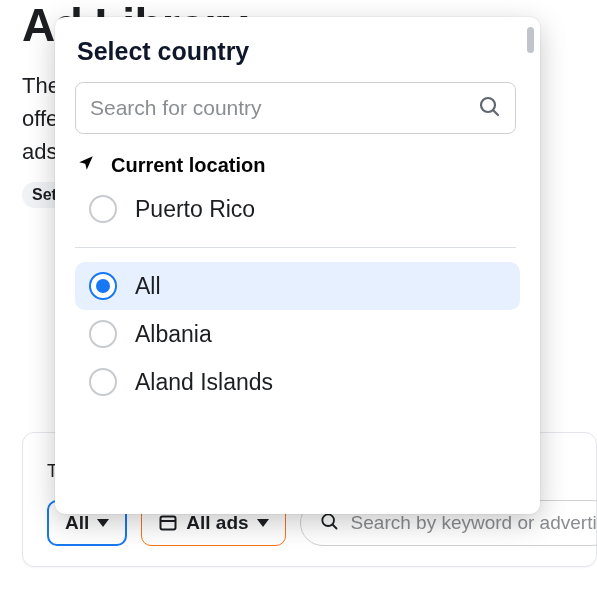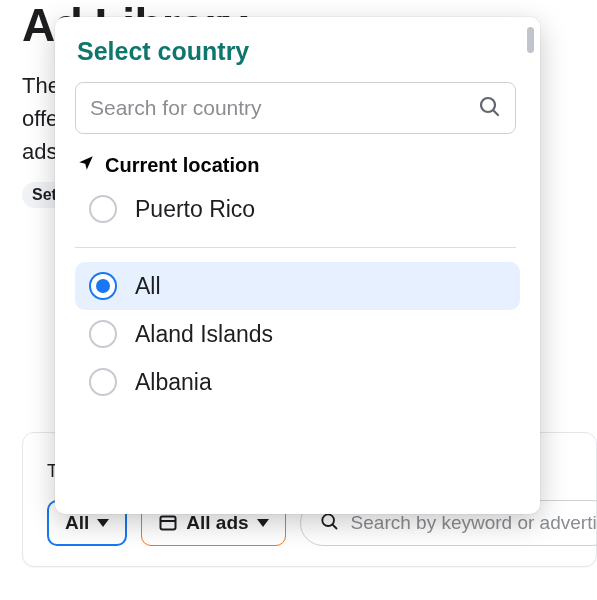--- a/index.html
+++ b/index.html
@@ -126,21 +126,21 @@
     right: 6px;
     top: 10px;
     width: 7px;
     height: 26px;
     background: #c1c5cb;
     border-radius: 4px;
   }
   .popover h2 {
     font-size: 25px;
     font-weight: 700;
-    color: #0f766e;
+    color: #0f172a;
     margin-bottom: 16px;
     padding-left: 2px;
   }
   .country-search {
     display: flex;
     align-items: center;
     justify-content: space-between;
     border: 1px solid #ced0d4;
     border-radius: 8px;
     height: 52px;
@@ -155,21 +155,21 @@
     font-size: 21px;
     flex: 1;
     color: #1c1e21;
     background: transparent;
   }
   .country-search input::placeholder { color: #8a8d91; }
 
   .section-label {
     display: flex;
     align-items: center;
-    gap: 10px;
+    gap: 16px;
     font-size: 20px;
     font-weight: 700;
     color: #050505;
     padding: 2px 0 8px 2px;
   }
 
   .option {
     display: flex;
     align-items: center;
     gap: 18px;
@@ -280,19 +280,19 @@
   </div>
 
   <hr class="divider">
 
   <div class="option opt-indent selected">
     <span class="radio"></span>
     <span class="lbl">All</span>
   </div>
   <div class="option opt-indent">
     <span class="radio"></span>
+    <span class="lbl">Albania</span>
+  </div>
+  <div class="option opt-indent">
+    <span class="radio"></span>
     <span class="lbl">Aland Islands</span>
   </div>
-  <div class="option opt-indent">
-    <span class="radio"></span>
-    <span class="lbl">Albania</span>
-  </div>
 </div>
 
 </body></html>

